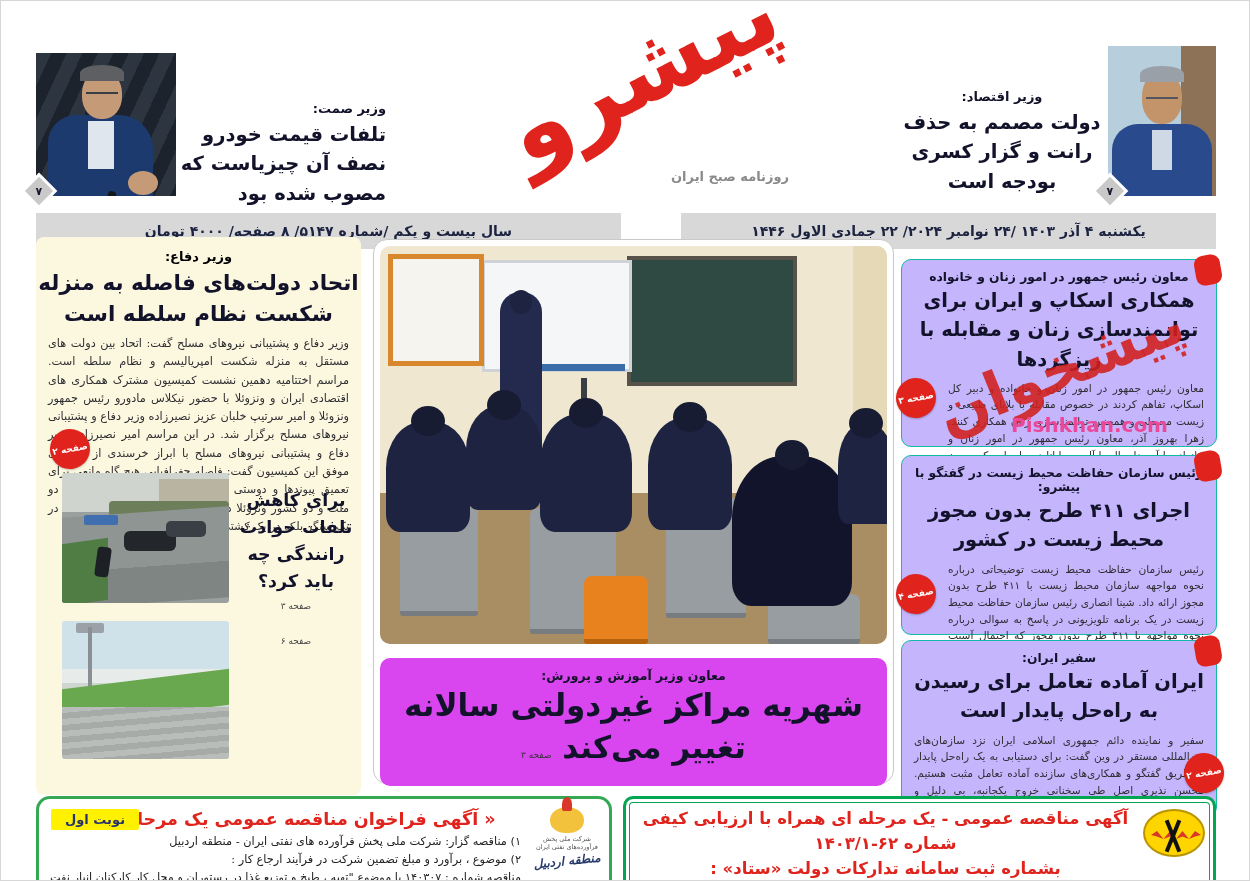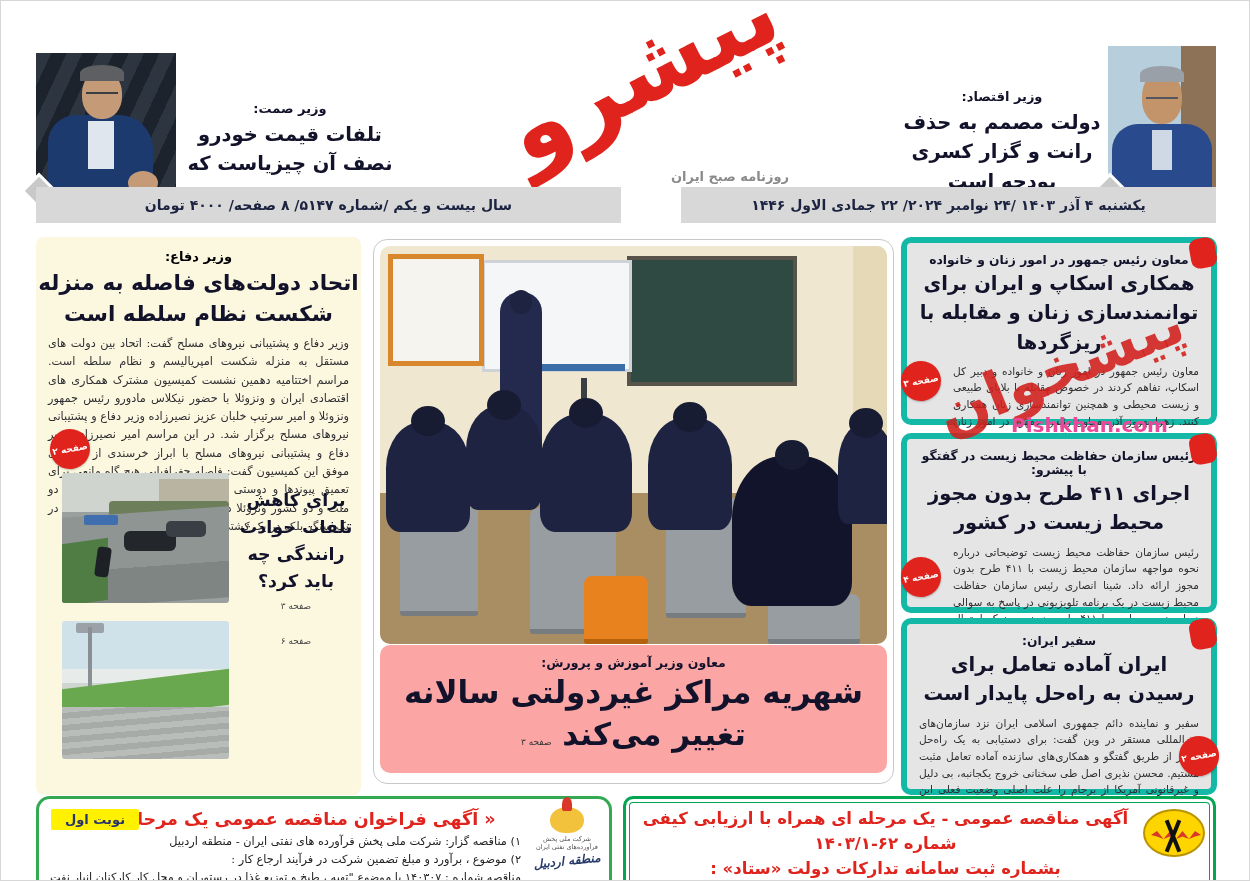--- a/index.html
+++ b/index.html
@@ -26,27 +26,27 @@
   .pr-hair{position:absolute;left:32px;top:20px;width:44px;height:16px;background:#9aa0a8;border-radius:50% 50% 0 0;}
   .pr-glass{position:absolute;left:38px;top:46px;width:32px;height:7px;border-bottom:2px solid #55555e;}
   .diamond{position:absolute;width:20px;height:20px;background:#c9c9c9;transform:rotate(45deg);
            display:flex;align-items:center;justify-content:center;box-shadow:0 0 0 3px #fff;}
   .diamond span{transform:rotate(-45deg);font-size:11px;font-weight:bold;color:#15182b;}
   .dm-left{left:28px;top:180px;}
   .dm-right{left:1099px;top:180px;}
   .hd-story{position:absolute;text-align:center;color:#12122a;}
   .hd-story .kick{font-size:13px;font-weight:bold;margin-bottom:4px;}
   .hd-story .hl{font-size:19.5px;font-weight:bold;line-height:1.5;}
-  .hd-left{left:180px;top:100px;width:218px;}
+  .hd-left{left:167px;top:100px;width:218px;text-align:right;}
   .hd-right{left:900px;top:88px;width:202px;}
   .logo-wrap{position:absolute;left:450px;top:0;width:360px;height:198px;overflow:visible;}
   .logo-script{position:absolute;left:40px;top:22px;width:300px;text-align:center;color:#e0231c;
                font-size:96px;font-weight:bold;transform:rotate(-27deg);letter-spacing:-4px;line-height:1;}
   .logo-tag{position:absolute;left:220px;top:168px;color:#8a8a8a;font-size:13px;font-weight:bold;}
-  .datebar{position:absolute;top:186px;height:20px;background:#d8d8d8;color:#1c2340;
+  .datebar{position:absolute;top:212px;height:20px;background:#d8d8d8;color:#1c2340;
            font-size:14px;font-weight:bold;display:flex;align-items:center;padding:18px 14px;}
   .db-left{left:35px;width:585px;justify-content:center;}
   .db-right{left:680px;width:535px;justify-content:center;}
 
   
   .left-panel{position:absolute;left:35px;top:236px;width:325px;height:558px;background:#fcf8e0;border-radius:8px;}
   .lp-kicker{position:absolute;top:12px;left:0;width:100%;text-align:center;font-size:13px;font-weight:bold;color:#000000;}
   .lp-headline{position:absolute;top:30px;left:0;width:100%;text-align:center;font-size:21.5px;font-weight:bold;color:#12122a;line-height:1.45;}
   .lp-body{position:absolute;top:98px;right:12px;left:12px;font-size:11.3px;color:#2f2f33;
            text-align:justify;line-height:1.62;}
@@ -89,29 +89,29 @@
   .ph-tray{position:absolute;right:262px;top:118px;width:120px;height:7px;background:#3b6ea8;}
   .ph-legs{position:absolute;right:300px;top:132px;width:6px;height:90px;background:#3a3f46;}
   .ph-legs2{position:absolute;right:345px;top:132px;width:6px;height:90px;background:#3a3f46;}
   .ph-wboard{position:absolute;left:8px;top:8px;width:96px;height:112px;background:#f6f4ee;border:5px solid #d8872c;}
   .teacher{position:absolute;left:120px;top:46px;width:42px;height:190px;background:#242a4d;border-radius:20px 20px 6px 6px;}
   .teacher:before{content:"";position:absolute;left:10px;top:-2px;width:22px;height:24px;background:#1d2340;border-radius:50%;}
   .person{position:absolute;background:#1d2340;border-radius:42% 42% 16% 16%;}
   .person:before{content:"";position:absolute;left:50%;top:-16px;width:34px;height:30px;margin-left:-17px;background:#171c33;border-radius:50%;}
   .chair{position:absolute;background:#979da0;border-radius:8px 8px 3px 3px;border-bottom:5px solid #767c80;}
   .chair-or{background:#e8821e;border-bottom-color:#b5620f;}
-  .caption-panel{position:relative;margin-top:1px;height:128px;background:#fca5a5;border-radius:10px;text-align:center;color:#12122a;}
+  .caption-panel{position:relative;margin-top:14px;height:128px;background:#d946ef;border-radius:10px;text-align:center;color:#12122a;}
   .cp-kicker{padding-top:10px;font-size:12.5px;font-weight:bold;}
   .cp-headline{font-size:31px;font-weight:bold;line-height:1.35;margin-top:2px;}
   .cp-pref{font-size:9px;font-weight:normal;color:#333;}
 
   
   .right-col{position:absolute;left:900px;top:236px;width:316px;height:558px;}
-  .rbox{position:absolute;left:0;width:100%;background:#e5e5e5;border:6px solid #14b8a6;border-radius:10px;
-        padding:10px 12px 8px;color:#12122a;}
+  .rbox{position:absolute;left:0;width:100%;background:#c4b5fd;border:1px solid #14b8a6;border-radius:10px;
+        padding:10px 12px 8px;color:#12122a;margin-top:22px;}
   .rbox .accent{position:absolute;top:-5px;left:auto;right:-5px;width:26px;height:30px;background:#e0231c;
         border-radius:9px;transform:rotate(-10deg);}
   .rbox .kick{text-align:center;font-size:12.3px;font-weight:bold;}
   .rbox .hl{text-align:center;font-size:19.5px;font-weight:bold;line-height:1.5;margin-top:2px;}
   .rbox .bd{font-size:10.6px;color:#2f2f33;text-align:justify;line-height:1.58;margin-top:6px;}
   .rb1{top:0;height:188px;}
   .rb2{top:196px;height:180px;}
   .rb3{top:381px;height:177px;}
   .rb1 .badge-circle{left:-6px;top:118px;}
   .rb2 .badge-circle{left:-6px;top:118px;}

